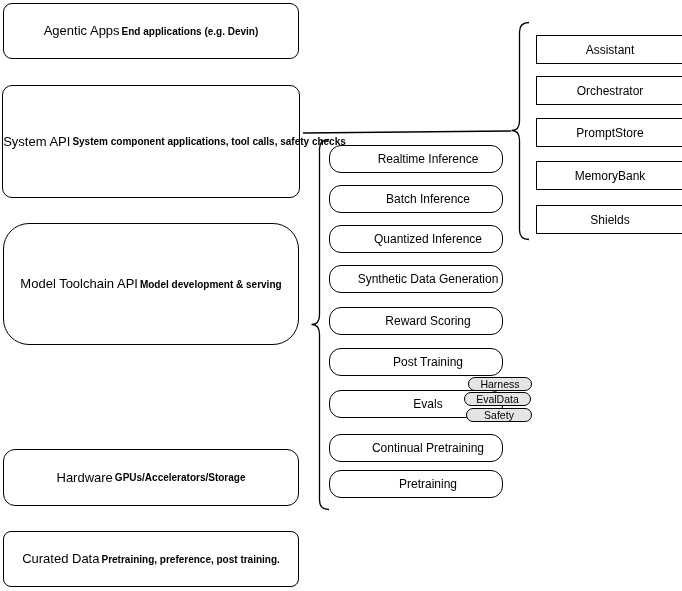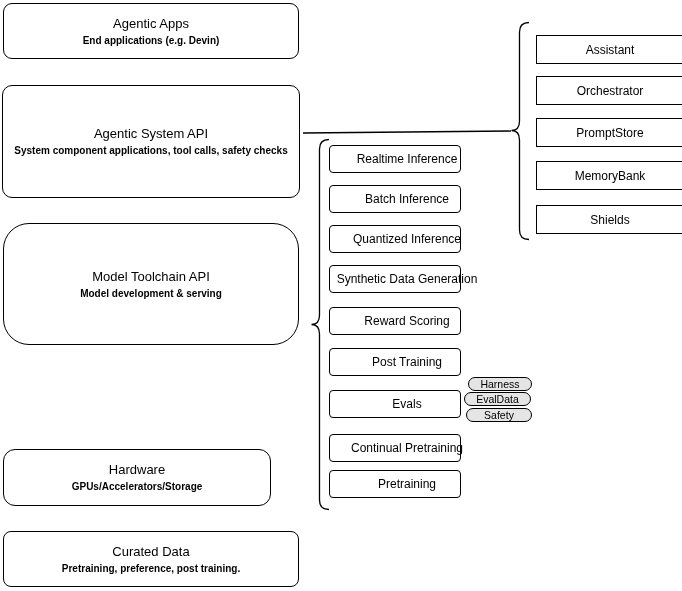--- a/index.html
+++ b/index.html
@@ -16,21 +16,21 @@
     background: #ffffff;
     overflow: hidden;
   }
   
   .lbox {
     position: absolute;
     box-sizing: border-box;
     border: 1px solid #000000;
     background: #ffffff;
     display: flex;
-    flex-direction: column;
+    flex-direction: row;
     align-items: center;
     justify-content: center;
     gap: 2px;
     text-align: center;
   }
   .btitle {
     font-size: 13px;
     line-height: 16px;
     white-space: nowrap;
   }
@@ -38,24 +38,24 @@
     font-size: 10px;
     line-height: 13px;
     white-space: nowrap;
     font-weight: bold;
   }
   
   .mbox {
     position: absolute;
     box-sizing: border-box;
     left: 329px;
-    width: 132px;
+    width: 174px;
     height: 28px;
     border: 1px solid #000000;
-    border-radius: 4px;
+    border-radius: 12px;
     background: #ffffff;
     display: flex;
     align-items: center;
     justify-content: center;
     font-size: 12px;
     white-space: nowrap;
     padding-left: 24px;
   }
   
   .rbox {
@@ -119,21 +119,21 @@
     <div class="btitle">Agentic System API</div>
     <div class="bsub">System component applications, tool calls, safety checks</div>
   </div>
 
   <div class="lbox" style="left:3px;top:223px;width:296px;height:122px;border-radius:26px">
     <div class="btitle">Model Toolchain API</div>
     <div class="bsub">Model development &amp; serving</div>
   </div>
 
 
-  <div class="lbox" style="left:3px;top:449px;width:268px;height:57px;border-radius:12px">
+  <div class="lbox" style="left:3px;top:449px;width:296px;height:57px;border-radius:12px">
     <div class="btitle">Hardware</div>
     <div class="bsub">GPUs/Accelerators/Storage</div>
   </div>
 
   <div class="lbox" style="left:3px;top:531px;width:296px;height:56px;border-radius:8px">
     <div class="btitle">Curated Data</div>
     <div class="bsub">Pretraining, preference, post training.</div>
   </div>
 
   <div class="mbox mid" style="top:145px">Realtime Inference</div>

